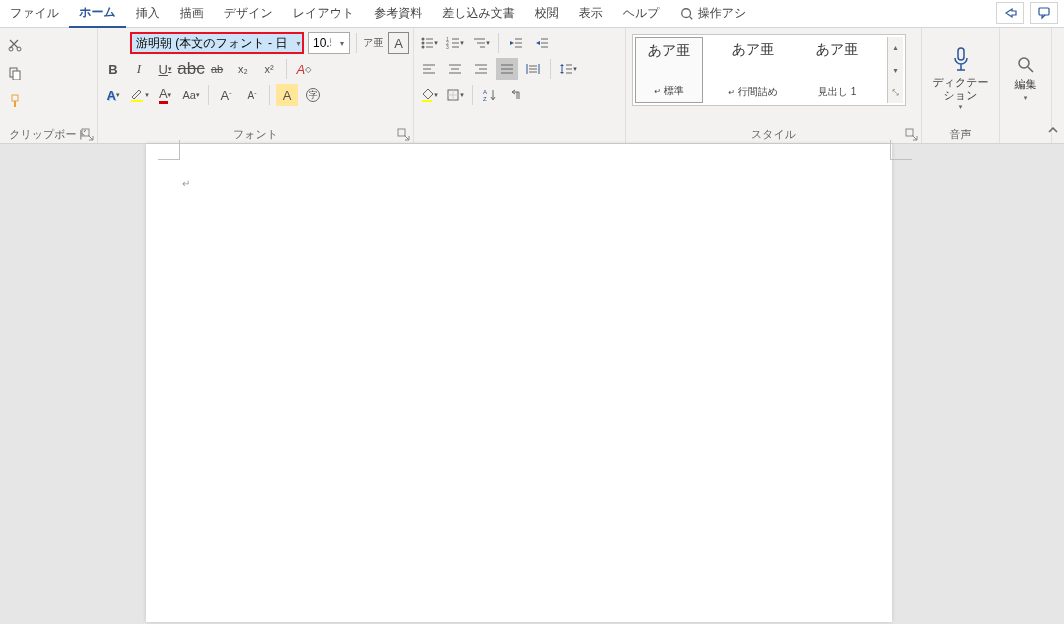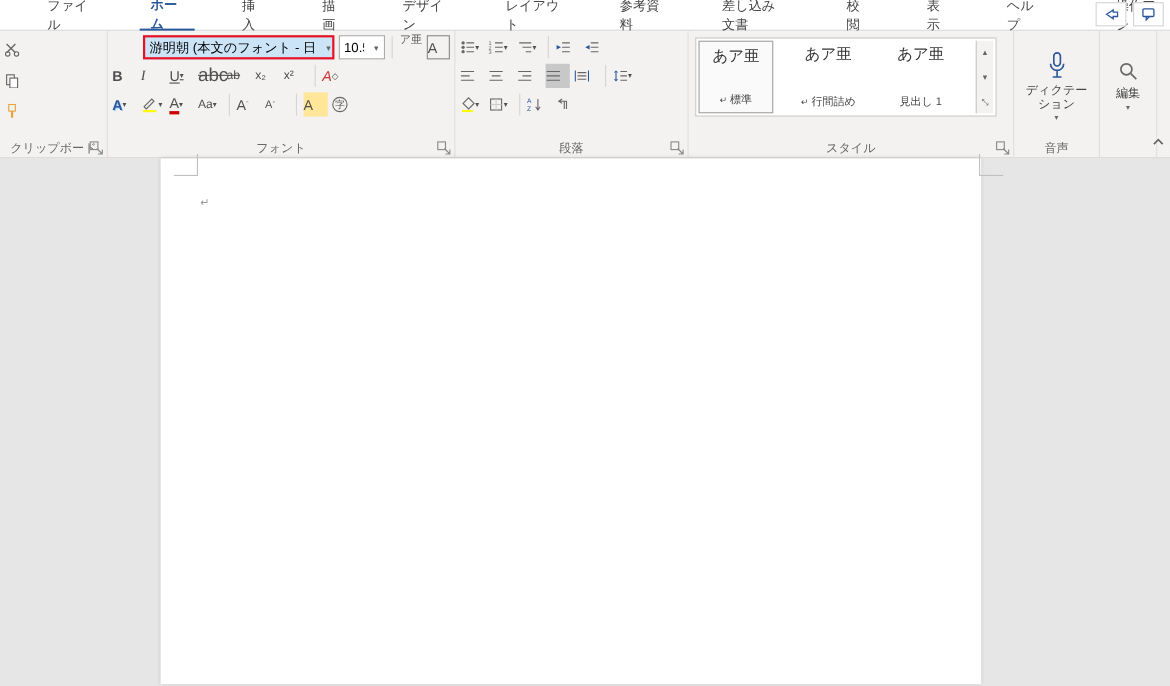--- a/index.html
+++ b/index.html
@@ -1,36 +1,36 @@
 <!DOCTYPE html>
 <html><head>
 <meta charset="utf-8">
 <style>
 * { margin:0; padding:0; box-sizing:border-box; font-family:"Yu Gothic UI","Meiryo",sans-serif; }
 body { width:1064px; height:624px; background:#e6e6e6; overflow:hidden; position:relative; }
 .tabbar { height:28px; background:#fff; border-bottom:1px solid #d4d4d4; display:flex; align-items:center; font-size:12px; }
-.tab { height:28px; padding:0 10px; display:flex; align-items:center; color:#444; cursor:default;margin-left:33px; }
+.tab { height:28px; padding:0 10px; display:flex; align-items:center; color:#444; cursor:default; }
 .tab.active { color:#2b579a; border-bottom:2px solid #2b579a; font-weight:600; }
 .tellme { display:flex; align-items:center; gap:4px; }
 .tellme svg { width:14px; height:14px; }
 .topright { position:absolute; right:6px; top:2px; display:flex; gap:6px; }
 .topright .btn { width:28px; height:22px; border:1px solid #d4d4d4; background:#fff; display:flex; align-items:center; justify-content:center; }
 .ribbon { height:116px; background:#f3f2f1; border-bottom:1px solid #d4d4d4; display:flex; position:relative; }
 .group { border-right:1px solid #e1dfdd; display:flex; flex-direction:column; position:relative; }
 .group-body { flex:1; display:flex; padding:4px 4px 0 4px; }
 .group-label { height:18px; font-size:11px; color:#666; text-align:center; display:flex; align-items:center; justify-content:center; position:relative; }
 .dlaunch { position:absolute; right:2px; bottom:1px; width:14px; height:14px; color:#888; }
 .col { display:flex; flex-direction:column; gap:2px; }
 .row { display:flex; align-items:center; gap:4px; }
 .vbtn { display:flex; flex-direction:column; align-items:center; padding:2px 4px; font-size:11px; color:#444; gap:2px; }
 .fontbox { border:1px solid #ababab; background:#fff; height:22px; font-size:12px; display:flex; align-items:center; }
 .fontbox.highlight { border:2px solid #e81123; background:#cce4f7;margin-left:28px; }
 .fontbox input { border:none; outline:none; height:100%; padding:0 4px; font-size:12px; background:transparent; }
 .dd { width:14px; height:20px; font-size:8px; color:#666; display:flex; align-items:center; justify-content:center; }
-.ib { width:22px; height:22px; display:flex; align-items:center; color:#505050; font-size:13px; }
+.ib { width:22px; height:22px; display:flex; align-items:center; justify-content:center; color:#505050; font-size:13px; }
 .ib.active { background:#c8c8c8; }
 .sep { width:1px; height:20px; background:#d4d4d4; margin:0 2px; }
 .stylegal { display:flex; border:1px solid #c8c6c4; background:#fff; height:72px; padding:2px; gap:16px; }
 .styleitem { width:68px; display:flex; flex-direction:column; align-items:center; justify-content:space-between; padding:4px 2px; font-size:11px; }
 .styleitem.sel { border:1px solid #a0a0a0; background:#fafafa; }
 .styleitem .prev { font-size:14px; color:#333; }
 .styleitem .nm { font-size:10px; color:#444; }
 .stylectl { width:16px; display:flex; flex-direction:column; justify-content:space-between; background:#f3f2f1; border-left:1px solid #c8c6c4; }
 .stylectl div { height:20px; font-size:8px; color:#666; display:flex; align-items:center; justify-content:center; }
 .doc { position:absolute; left:10px; right:18px; top:144px; bottom:0; background:#e6e6e6; }
@@ -323,27 +323,20 @@
               </svg>
             </div>
           <div class="ib">
               <svg width="14" height="14">
                 <path d="M6 2 L3 4 L6 6 M4 4 L10 4 L10 11 M8 4 L8 11" fill="none" stroke="#666"></path>
               </svg>
             </div>
         </div>
       </div>
     </div>
-    <div class="group-label">
-        <span>段落</span>
-      <svg class="dlaunch" viewBox="0 0 14 14">
-          <rect x="1" y="1" width="7" height="7" fill="none" stroke="#888"></rect>
-          <path d="M7 7 L12 12 M12 8 L12 12 L8 12" fill="none" stroke="#888"></path>
-        </svg>
-    </div>
   </div>
 
   <div class="group" style="width:296px">
     <div class="group-body" style="padding:6px">
       <div class="stylegal">
         <div class="styleitem sel">
           <div class="prev">あア亜</div>
           <div class="nm"><span style="font-size:8px">↵</span> <span>標準</span></div>
         </div>
         <div class="styleitem">

